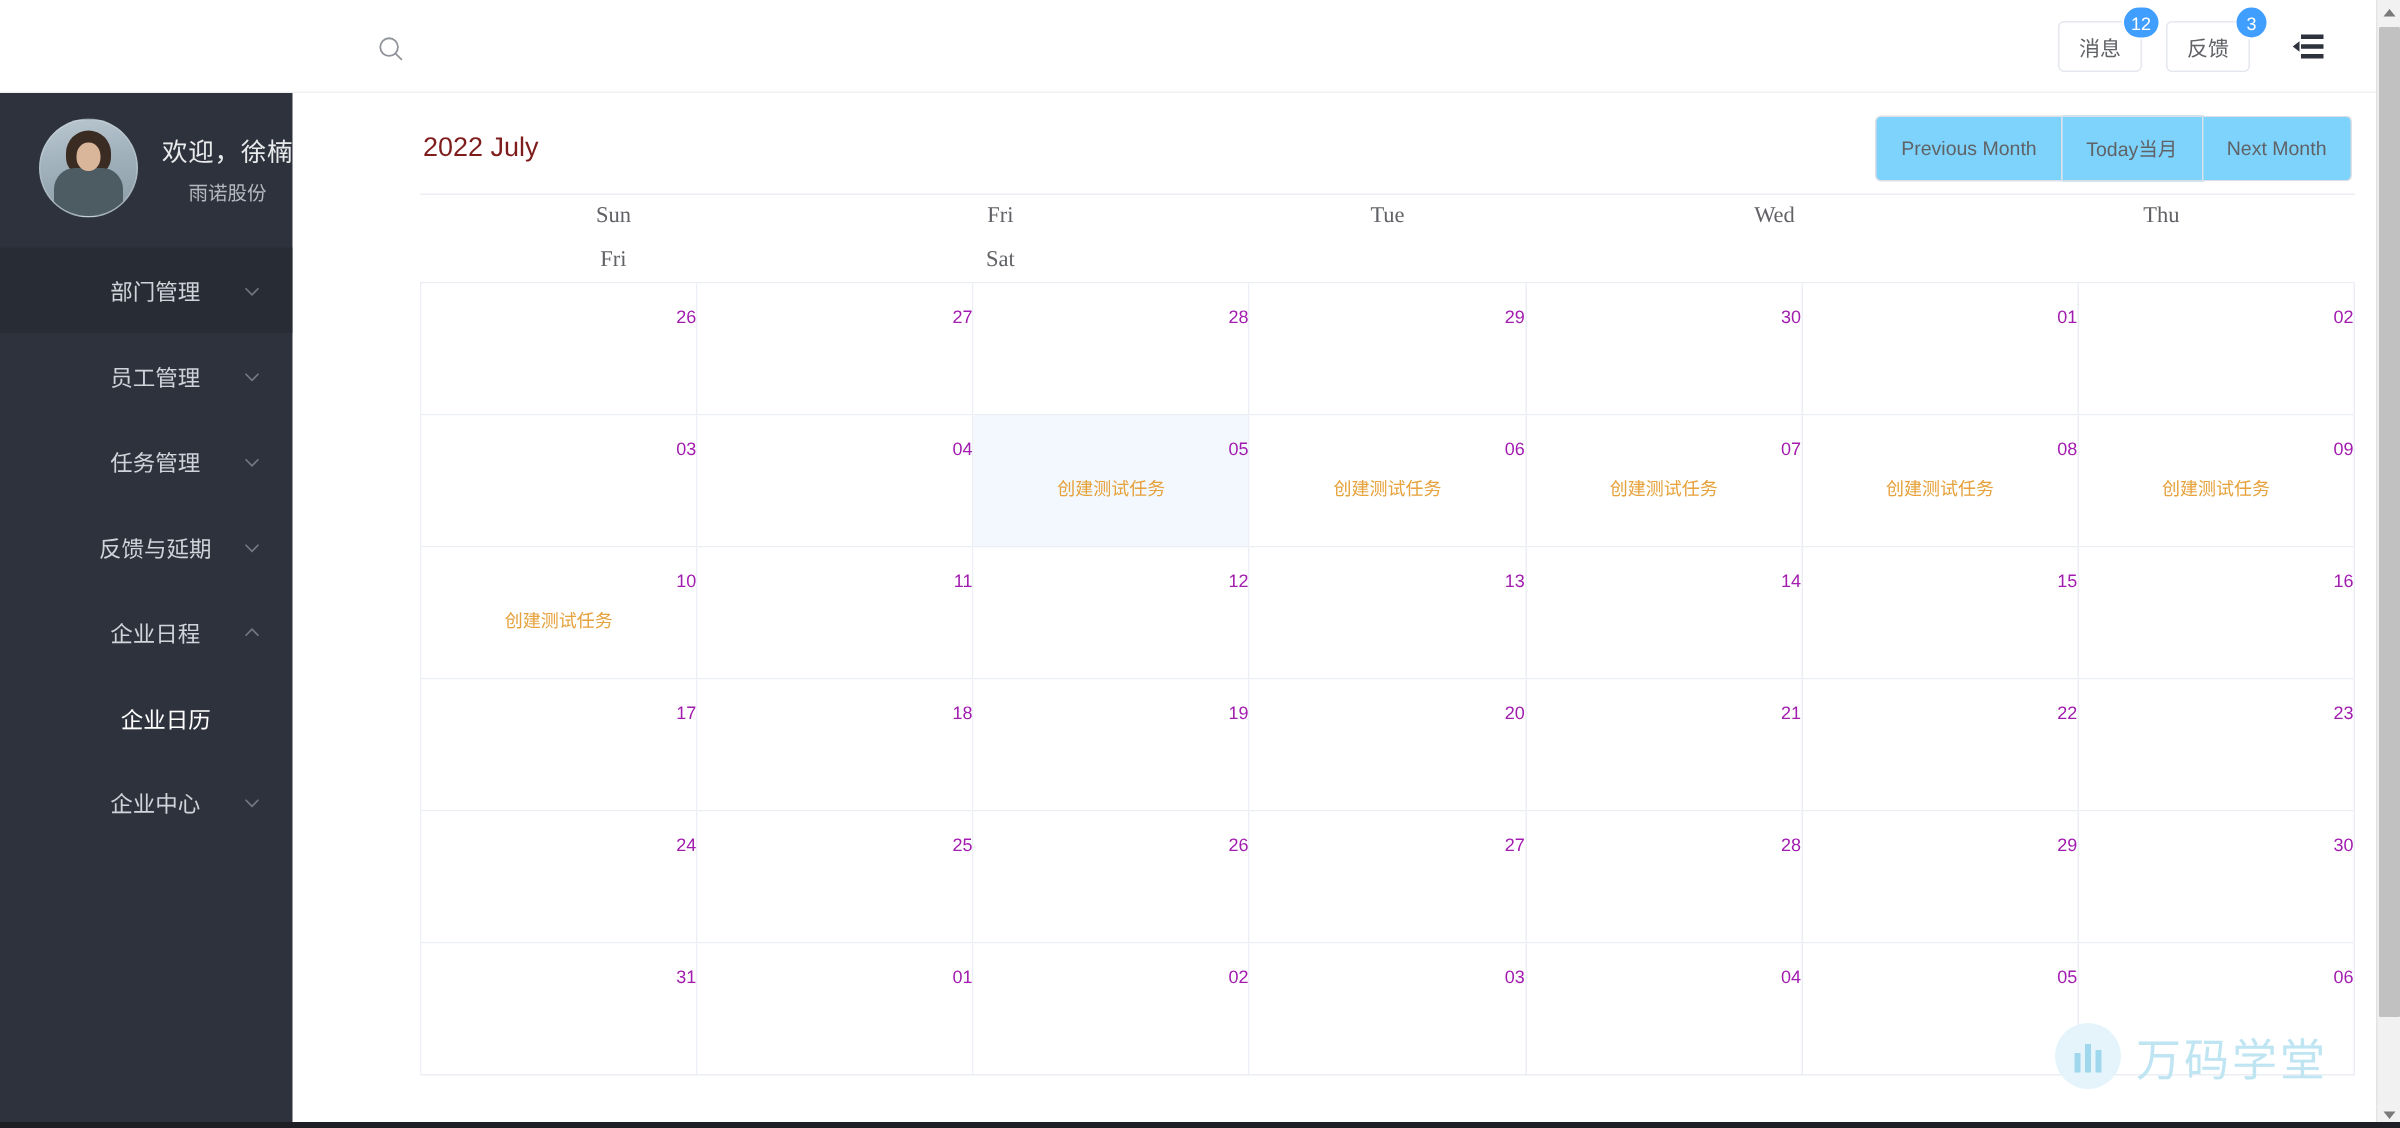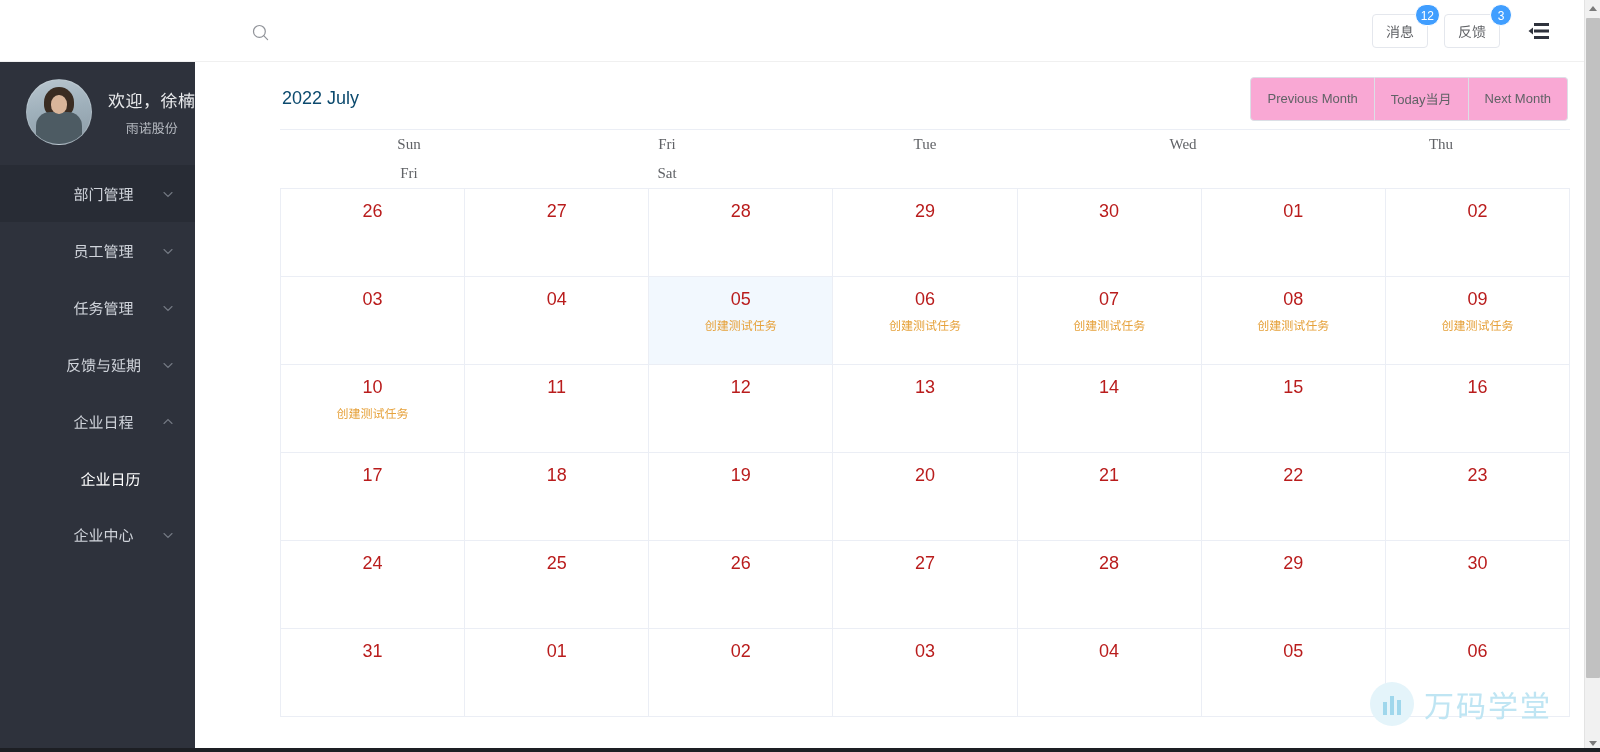--- a/index.html
+++ b/index.html
@@ -189,30 +189,30 @@
     width: 1290px;
   }
   .cal-header {
     height: 62px;
     display: flex; align-items: center; justify-content: space-between;
     border-bottom: 1px solid #ebeef5;
     padding: 0 2px 0 2px;
   }
   .cal-title {
     font-size: 18px;
-    color: #0c4a6e;
+    color: #7f1d1d;
     font-weight: 400;
   }
   .btn-group { display: flex; }
   .btn-group .gbtn {
     height: 44px;
     padding: 0 16px;
     border: 1px solid #dcdfe6;
     border-left: none;
-    background: #f9a8d4;
+    background: #7dd3fc;
     color: #606266;
     font-size: 13px;
     display: flex; align-items: center; justify-content: center;
     cursor: pointer;
     white-space: nowrap;
   }
   .btn-group .gbtn:first-child {
     border-left: 1px solid #dcdfe6;
     border-radius: 4px 0 0 4px;
   }
@@ -240,23 +240,24 @@
     border-right: 1px solid #ebeef5;
     border-bottom: 1px solid #ebeef5;
     padding-top: 13px;
     text-align: center;
     cursor: pointer;
     background: #ffffff;
     position: relative;
   }
   .cell.selected { background: #f2f8fe; }
   .cell .daynum {
-    font-size: 18px;
-    color: #b91c1c;
+    font-size: 12px;
+    color: #a21caf;
     line-height: 18px;
+    text-align: right;
   }
   .cell .ev {
     margin-top: 10px;
     font-size: 12px;
     color: #e6a23c;
     line-height: 16px;
   }
 
   
   .watermark {

